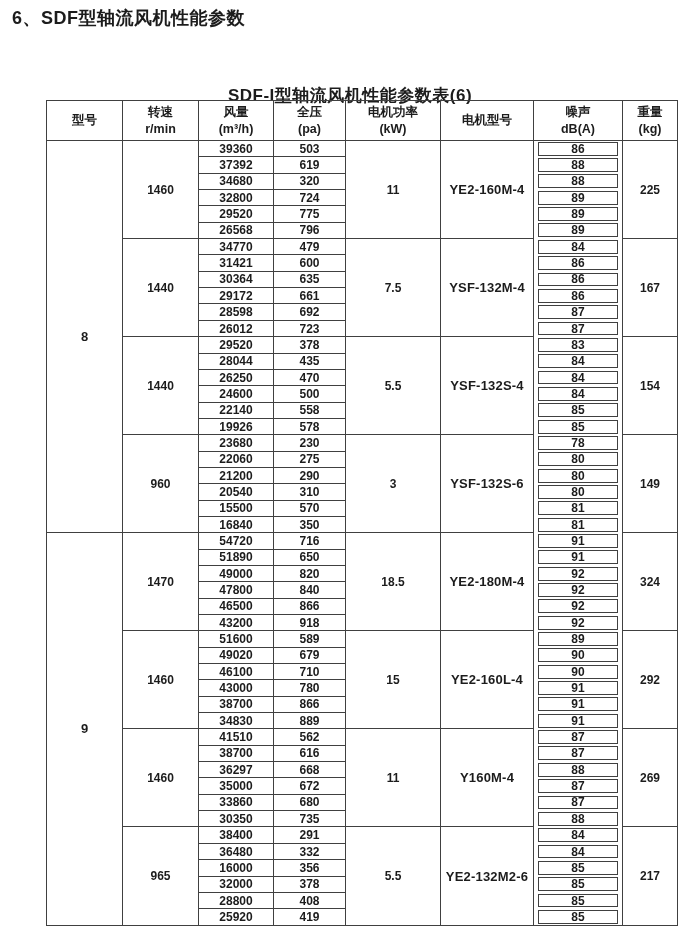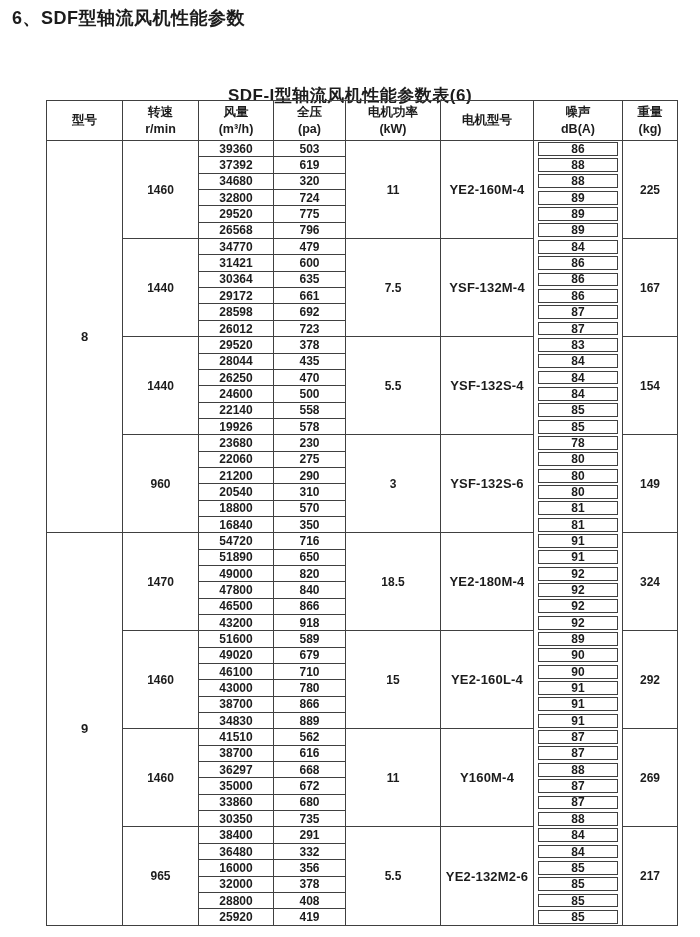--- a/index.html
+++ b/index.html
@@ -264,21 +264,21 @@
         </td>
       </tr>
       <tr>
         <td>20540</td>
         <td>310</td>
         <td class="noise-td">
           <div class="noise-box">80</div>
         </td>
       </tr>
       <tr>
-        <td>18800</td>
+        <td>15500</td>
         <td>570</td>
         <td class="noise-td">
           <div class="noise-box">81</div>
         </td>
       </tr>
       <tr>
         <td>16840</td>
         <td>350</td>
         <td class="noise-td">
           <div class="noise-box">81</div>

